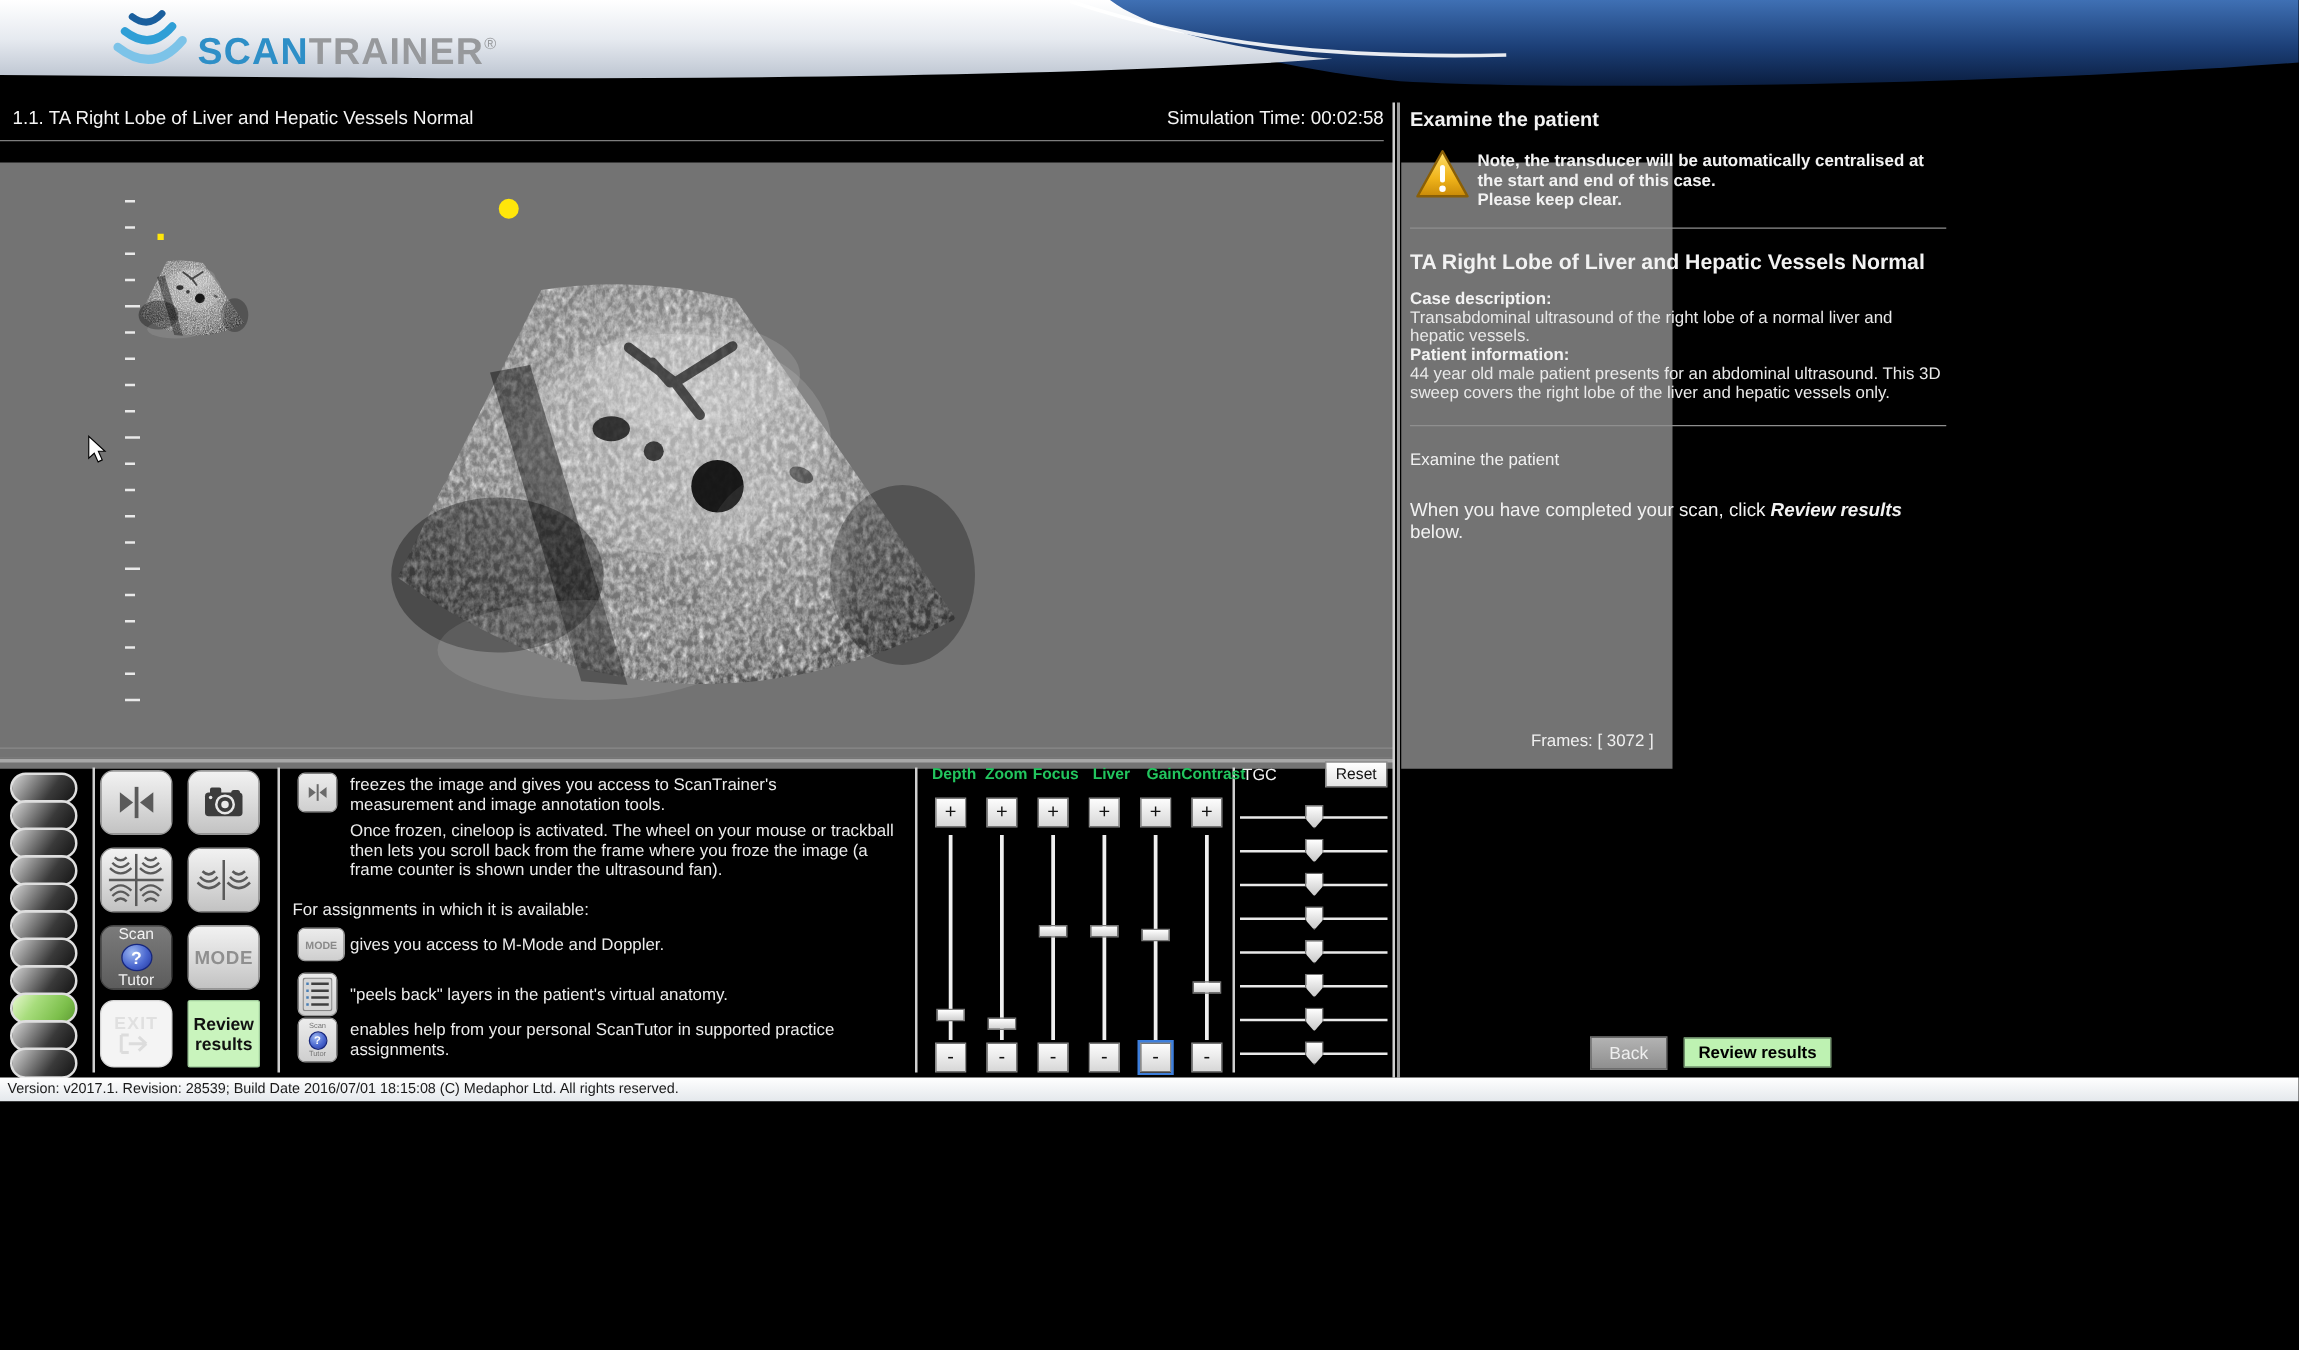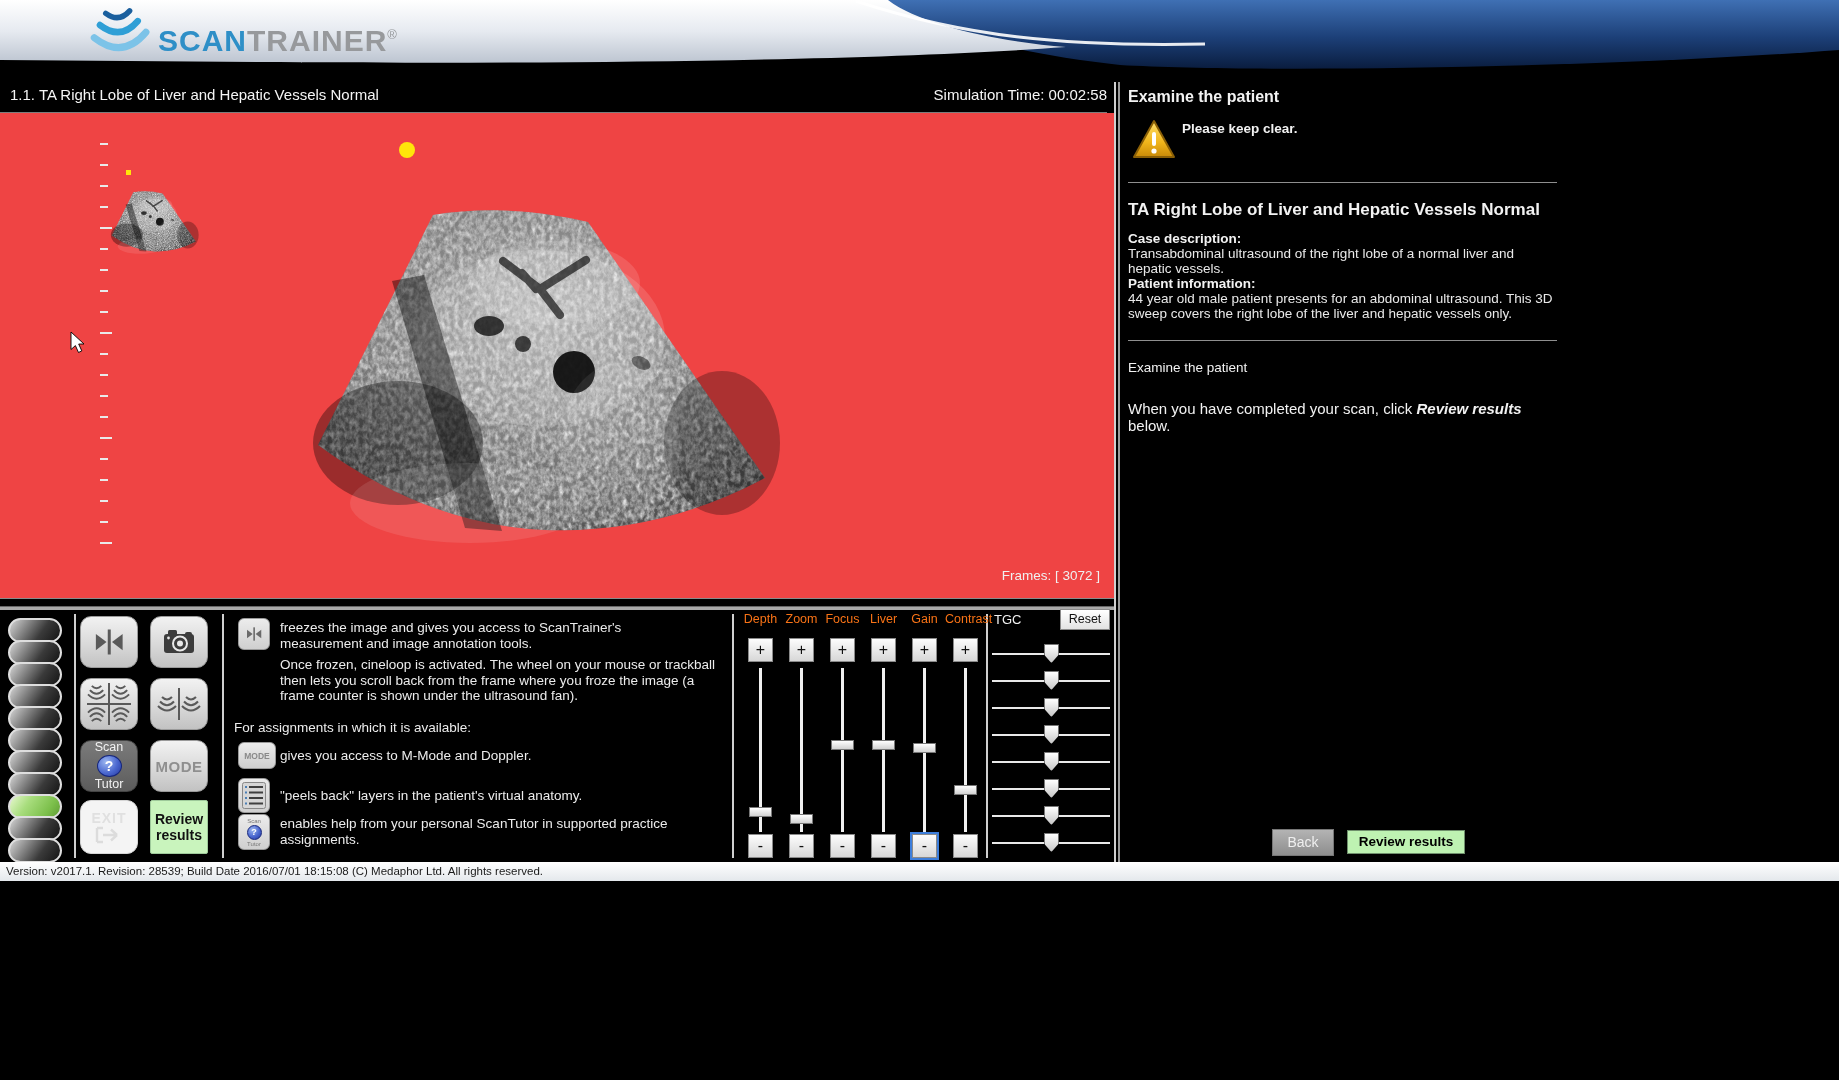--- a/index.html
+++ b/index.html
@@ -9,21 +9,21 @@
 
   
   #header{left:0;top:0;width:1839px;height:80px;}
 
   
   #case-title{left:10px;top:86px;font-size:15px;color:#f5f5f5;}
   #sim-time{left:0;top:86px;width:1107px;text-align:right;font-size:15px;color:#f5f5f5;}
   #title-underline{left:0;top:112px;width:1107px;height:1px;background:#7d7d7d;}
 
   
-  #viewport{left:0;top:113px;width:1115px;height:485px;background:#ef4444;}
+  #viewport{left:0;top:130px;width:1338px;height:485px;background:#737373;}
   #viewport-border{left:0;top:598px;width:1115px;height:1px;background:#8a8a8a;}
   #ruler{left:100px;top:30px;}
   .tick{width:8px;height:2px;background:#e9e9e9;margin-bottom:19px;}
   .tick.major{width:12px;}
   #frames-label{right:15px;top:455px;font-size:13.5px;color:#f0f0f0;}
 
   
   #panel-topline{left:0;top:606px;width:1115px;height:3px;background:#a8a8a8;border-top:1px solid #666;}
   .vsep{width:2px;background:#cfcfcf;top:614px;height:244px;}
 
@@ -52,21 +52,21 @@
   #review-results-button span{font-size:14px;font-weight:bold;color:#111;line-height:16px;text-align:center;}
 
   
   .help-txt{font-size:13.5px;color:#ececec;line-height:15.5px;}
   .mini-icon{position:absolute;display:flex;align-items:center;justify-content:center;
        background:linear-gradient(180deg,#ececec,#cfcfcf);border:1px solid #999;border-radius:6px;}
 
   
   #slider-row{left:740px;top:612px;display:flex;}
   .scol{width:41px;position:relative;height:250px;}
-  .s-label{text-align:center;font-size:12.5px;color:#f97316;height:18px;}
+  .s-label{text-align:right;font-size:12.5px;color:#22c55e;height:18px;font-weight:bold;}
   .pm-btn{position:absolute;left:8px;width:25px;height:24px;box-sizing:border-box;
        background:linear-gradient(180deg,#fdfdfd,#d7d7d7);border:1px solid #8a8a8a;
        color:#111;font-size:16px;line-height:21px;text-align:center;}
   .pm-btn.plus{top:26px;}
   .pm-btn.minus{top:222px;}
   .pm-btn.focused{box-shadow:0 0 0 2px #3d7edb;}
   .s-track{position:absolute;left:19px;top:56px;width:3px;height:164px;background:#f0f0f0;}
   .s-thumb{position:absolute;left:-10px;width:23px;height:10px;background:linear-gradient(180deg,#ffffff,#d2d2d2);
        border:1px solid #777;box-sizing:border-box;}
 
@@ -451,20 +451,21 @@
           <stop offset=".6" stop-color="#f0b41a"></stop>
           <stop offset="1" stop-color="#c98a08"></stop>
     </linearGradient>
       </defs>
     <path d="M22,2 L42,38 L2,38 Z" fill="url(#warnG)" stroke="#8a5f06" stroke-width="2" stroke-linejoin="round"></path>
     <rect x="20" y="13" width="4" height="14" rx="2" fill="#fff"></rect>
     <circle cx="22" cy="32" r="2.6" fill="#fff"></circle>
   </svg>
 </div>
 <div class="abs" id="warning-text">
+  <div>Note, the transducer will be automatically centralised at the start and end of this case.</div>
   <div>Please keep clear.</div>
 </div>
 
 <div class="abs hr" style="top:182px"></div>
 
 <div class="abs rp" id="rp-case-title">TA Right Lobe of Liver and Hepatic Vessels Normal</div>
 <div class="abs rp" id="rp-desc-label">Case description:</div>
 <div class="abs rp" id="rp-desc">Transabdominal ultrasound of the right lobe of a normal liver and hepatic vessels.</div>
 <div class="abs rp" id="rp-pat-label">Patient information:</div>
 <div class="abs rp" id="rp-pat">44 year old male patient presents for an abdominal ultrasound. This 3D sweep covers the right lobe of the liver and hepatic vessels only.</div>

